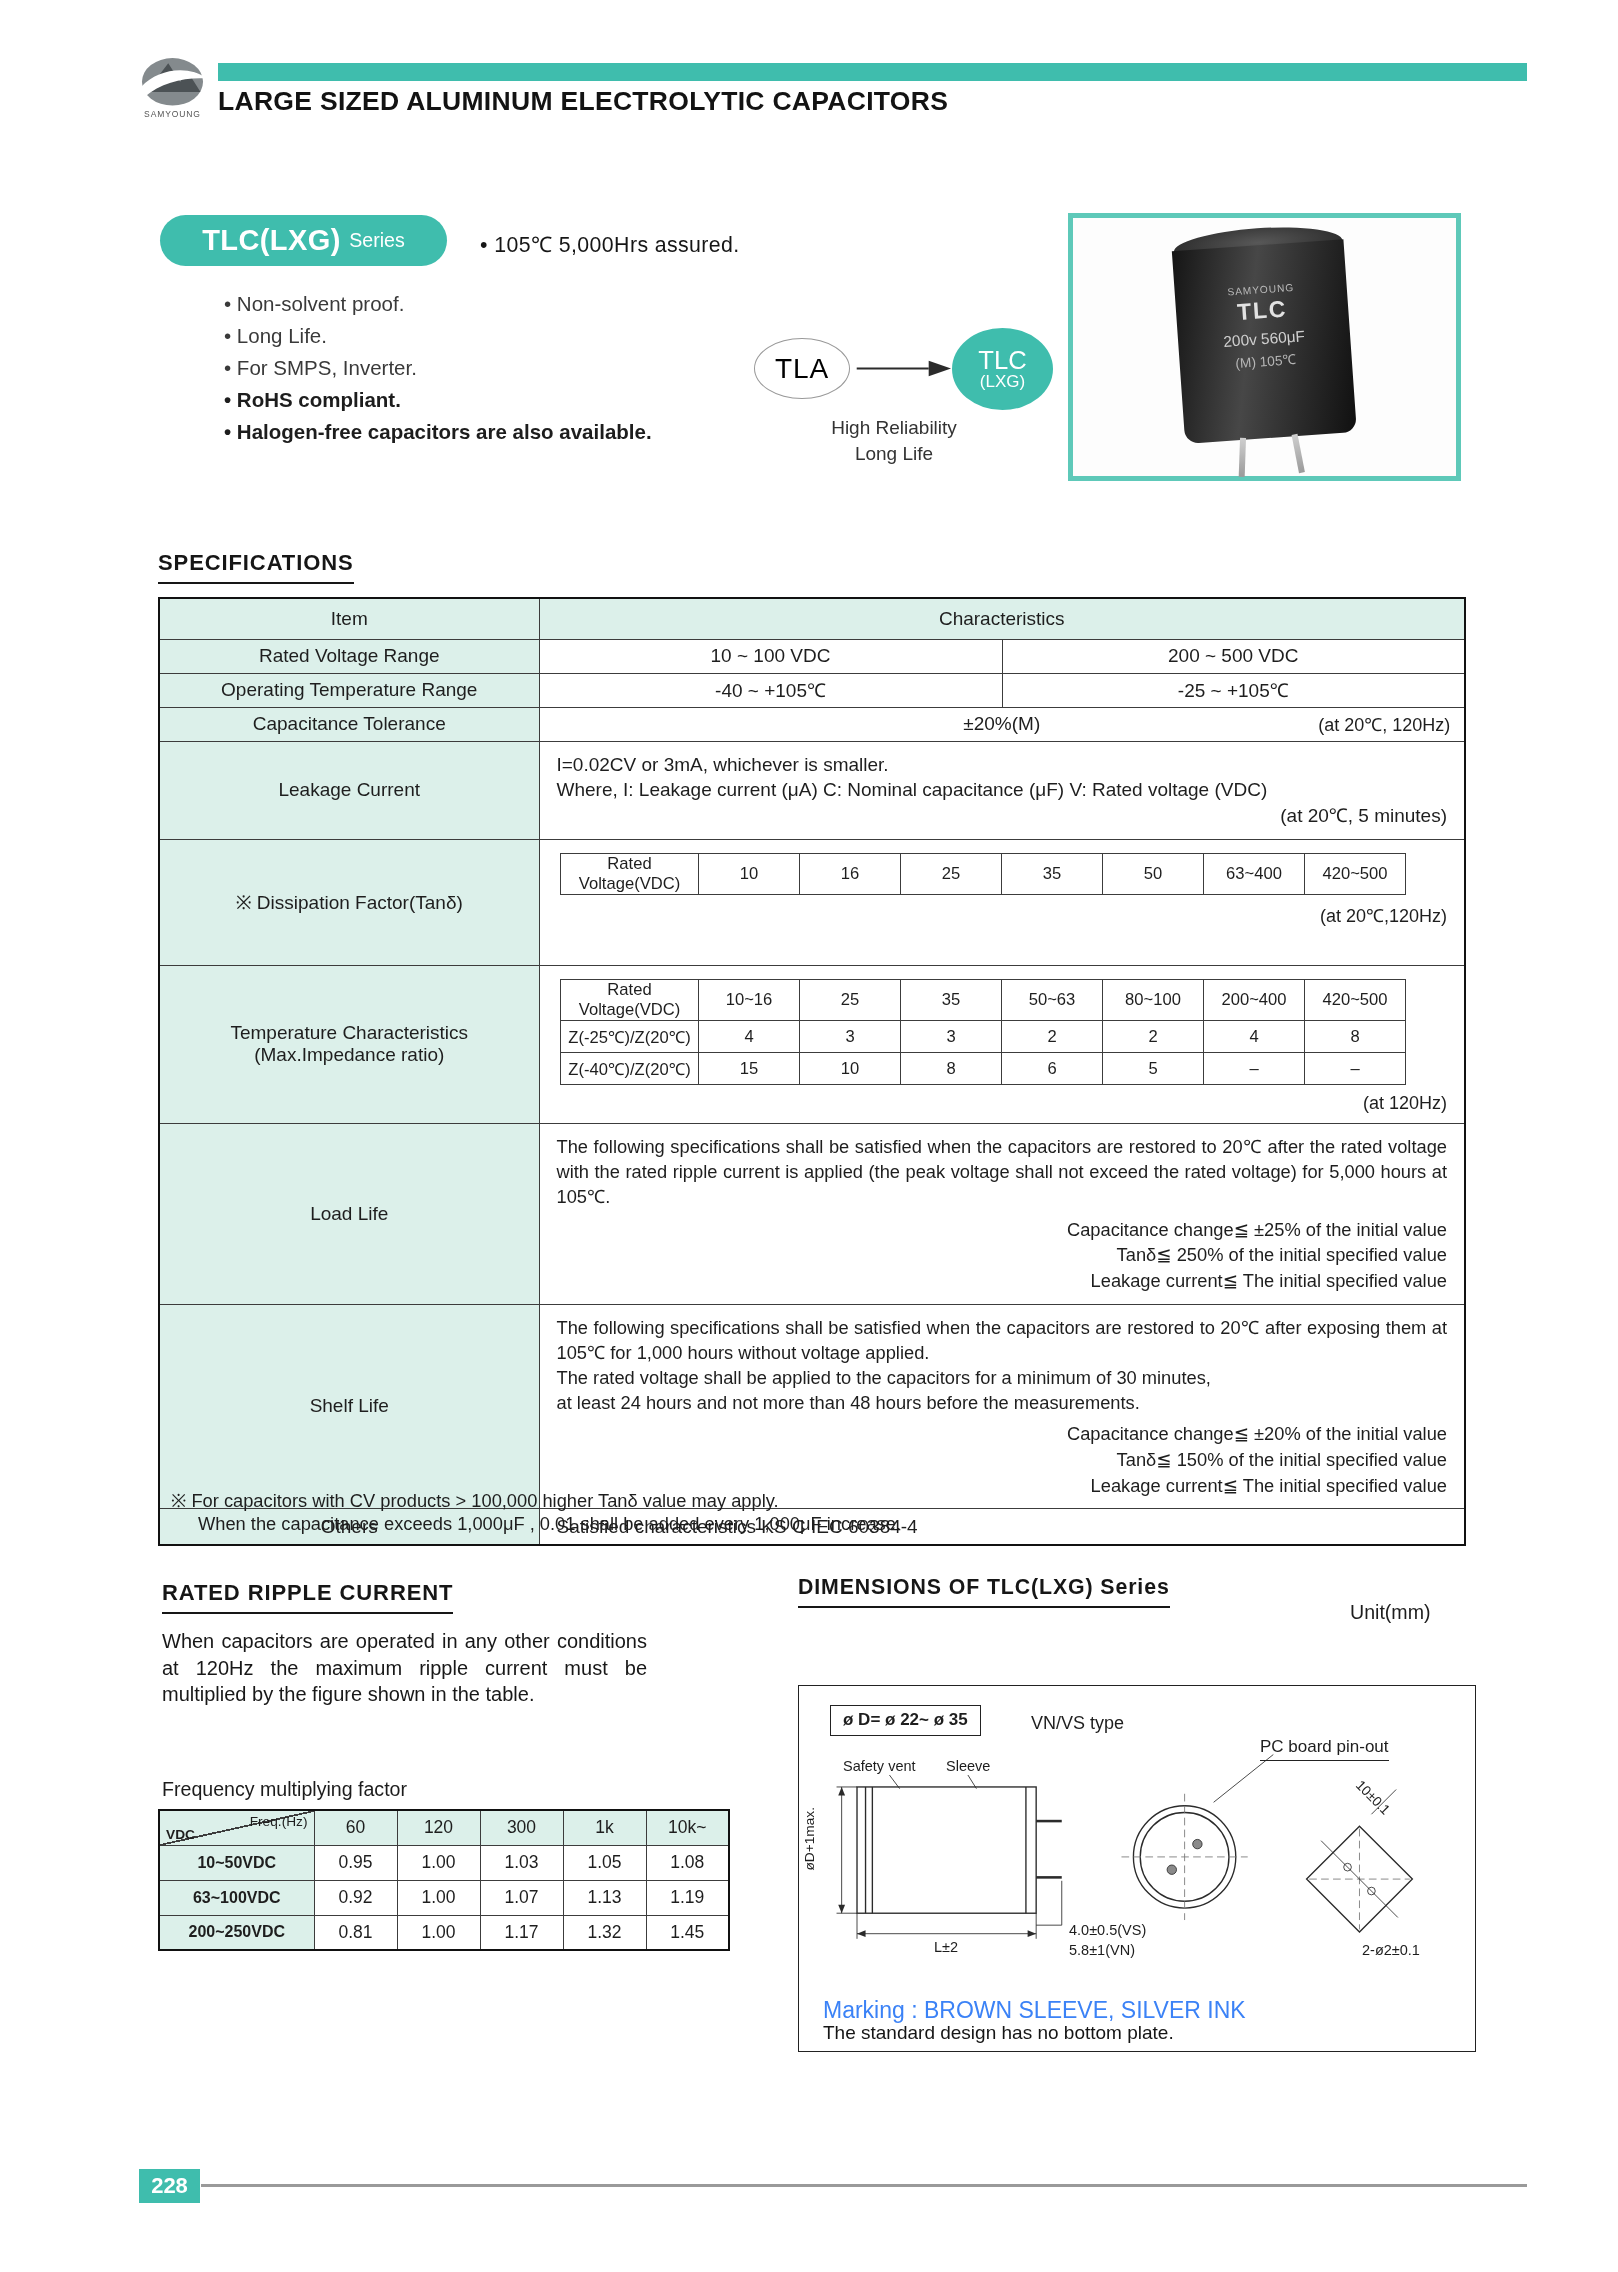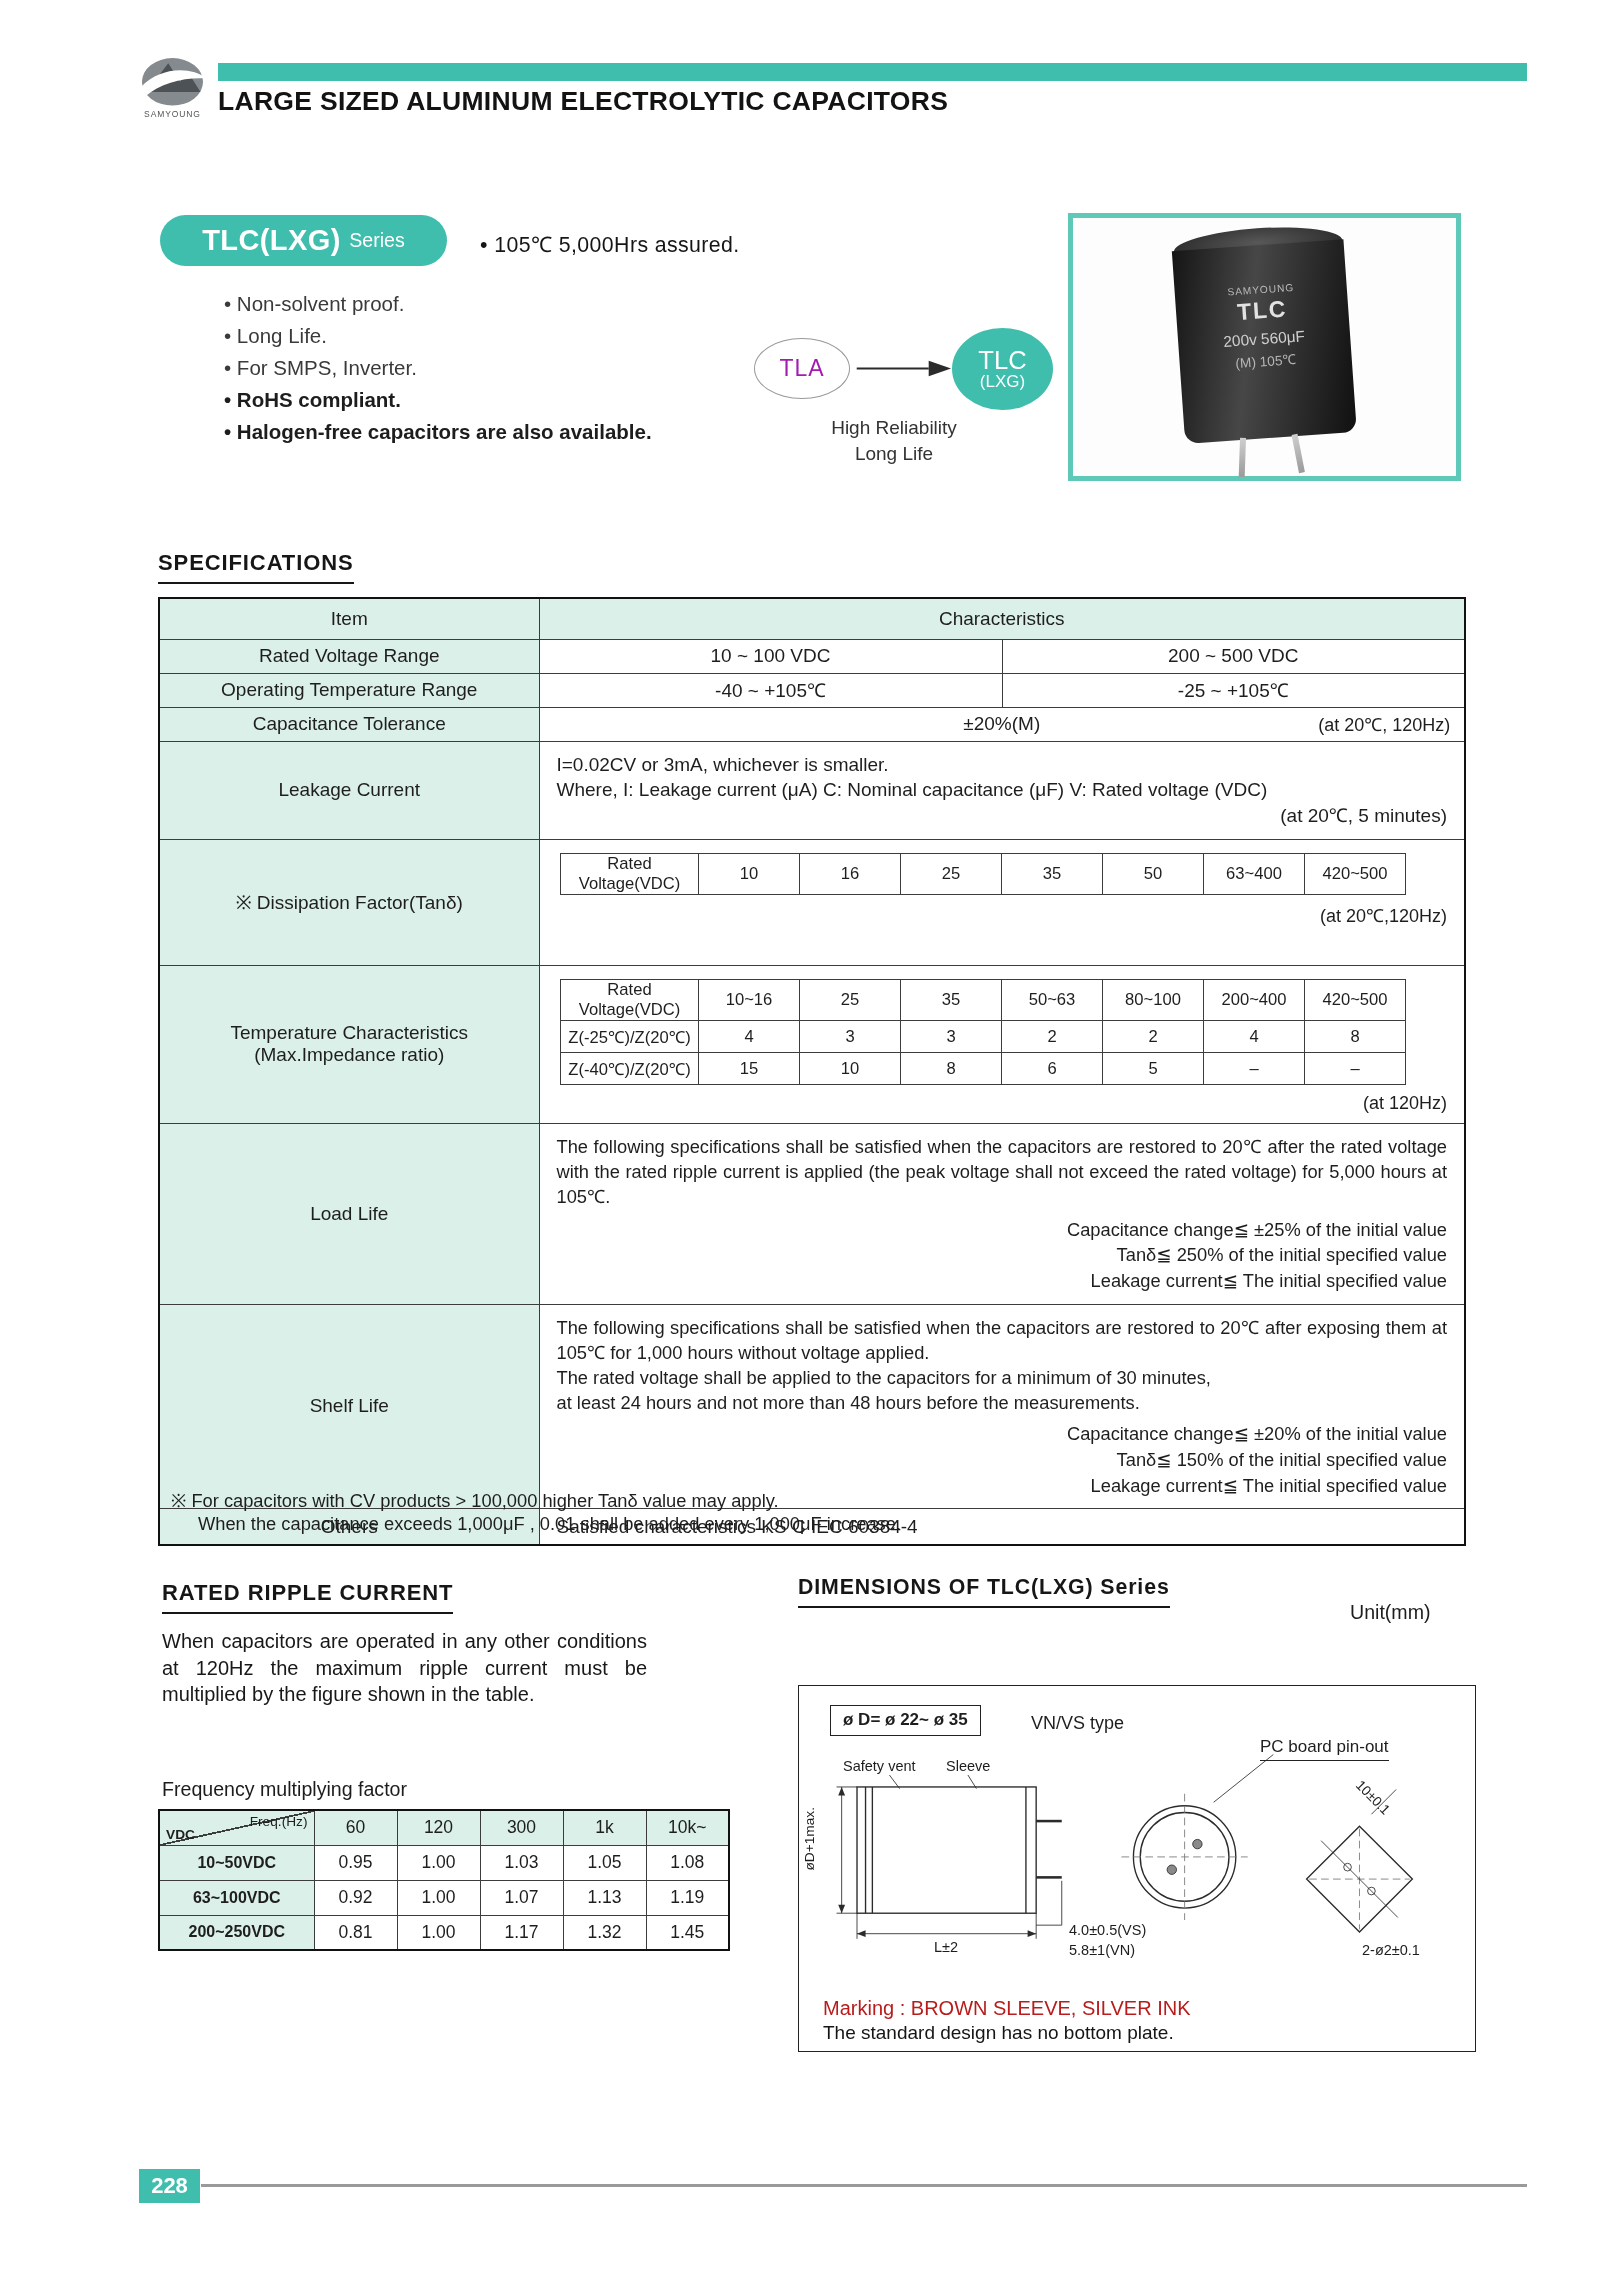--- a/index.html
+++ b/index.html
@@ -15,21 +15,21 @@
 
   
   .badge { left:160px; top:215px; width:287px; height:51px; background:#3fbdad; border-radius:25.6px;
            display:flex; align-items:center; justify-content:center; gap:8.5px; color:#fff; }
   .badge .m { font-size:29px; font-weight:bold; letter-spacing:0.4px; }
   .badge .s { font-size:19.6px; }
   .assured { left:480px; top:229px; font-size:21.3px; color:#161616; letter-spacing:0.4px; }
   .features { left:224px; top:288px; font-size:20.5px; color:#3a3a3a; line-height:32px; }
   .features .b { font-weight:bold; color:#1d1d1d; }
   .tla { left:754px; top:338px; width:96px; height:61px; border:1.7px solid #999; border-radius:50%;
-         display:flex; align-items:center; justify-content:center; font-size:23px; color:#a21caf; letter-spacing:0.9px; }
+         display:flex; align-items:center; justify-content:center; font-size:28px; color:#000000; letter-spacing:0.9px; }
   .arrowsvg { left:855px; top:353px; }
   .tlccircle { left:952px; top:328px; width:101px; height:82px; background:#3fbdad; border-radius:50%; color:#fff;
                display:flex; flex-direction:column; align-items:center; justify-content:center; line-height:1.02; }
   .tlccircle .t { font-size:25.6px; }
   .tlccircle .b2 { font-size:17px; }
   .reltext { left:790px; top:415px; width:208px; text-align:center; font-size:19px; color:#333; line-height:25.6px; }
 
   
   .capbox { left:1068px; top:213px; width:393px; height:268px; border:5.1px solid #5ec9b9; background:#fdfdfd; }
   .cap { position:absolute; left:106px; top:10.2px; width:174px; height:246px; transform:rotate(-4deg); }
@@ -94,21 +94,21 @@
   .corner .cb { position:absolute; bottom:2.6px; left:6px; font-size:13.7px; font-weight:bold; }
 
   
   .dim-box { left:798px; top:1685px; width:678px; height:367px; border:1.7px solid #222; }
   .size-label { position:absolute; left:31px; top:19px; border:1.7px solid #222; padding:4.3px 12px; font-size:17px; font-weight:bold; }
   .type-label { position:absolute; left:232px; top:26.5px; font-size:18px; }
   .pinout-label { position:absolute; left:461px; top:51px; font-size:17px; border-bottom:1.3px solid #222; padding-bottom:2.6px; }
   .lbl { position:absolute; font-size:14.5px; color:#1d1d1d; white-space:nowrap; }
   .od-lbl { left:3.4px; top:121px; writing-mode:vertical-rl; transform:rotate(180deg); font-size:13.7px; }
   .diag-lbl { left:553px; top:104px; transform:rotate(45deg); font-size:13.7px; }
-  .marking { position:absolute; left:24px; top:311px; font-size:20px; color:#b91c1c; }
+  .marking { position:absolute; left:24px; top:311px; font-size:23px; color:#3b82f6; }
   .dimnote { position:absolute; left:24px; top:336px; font-size:19px; color:#151515; }
 
   
   .pagebox { left:139px; top:2169px; width:61px; height:34px; background:#3fbdad; color:#fff; font-size:22px;
              font-weight:bold; display:flex; align-items:center; justify-content:center; }
   .footline { left:201px; top:2184px; width:1326px; height:2.6px; background:#9a9a9a; }
 </style>
 </head>
 <body>
 

